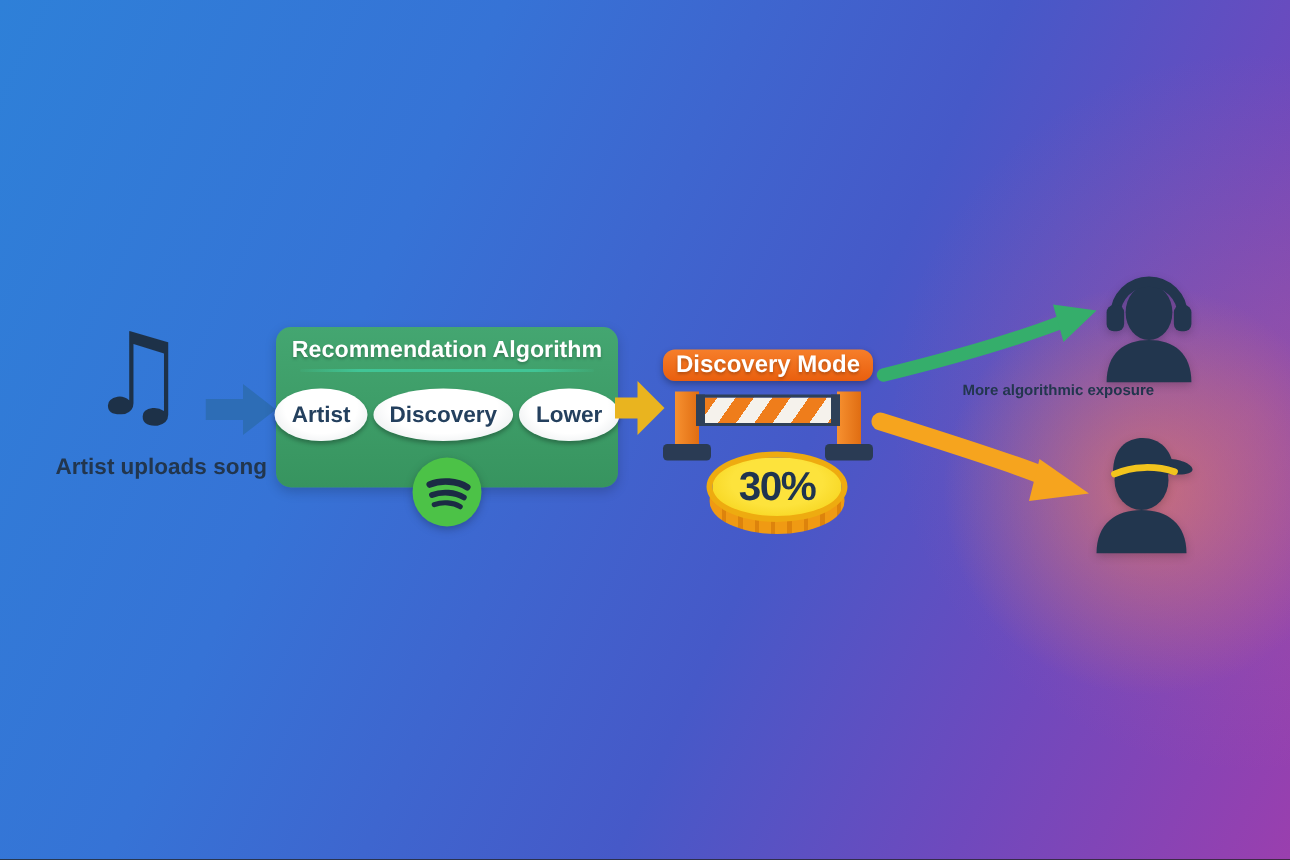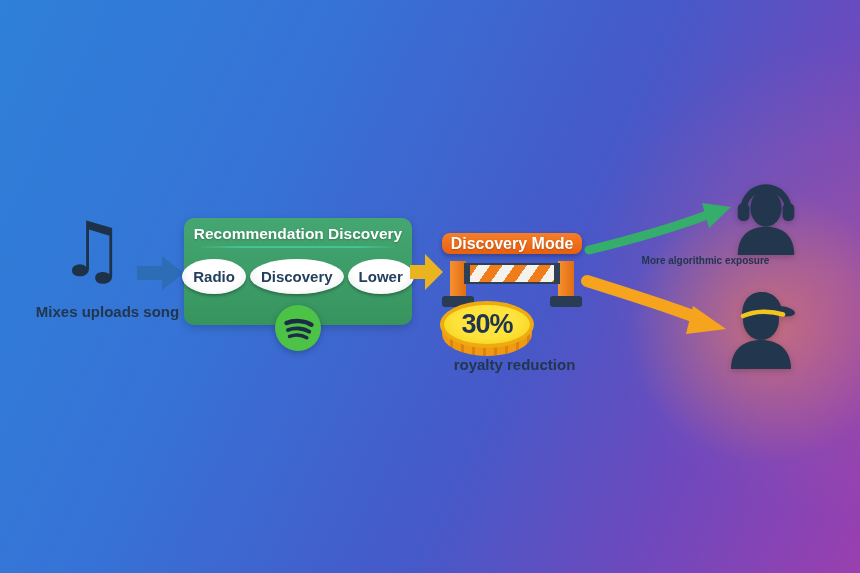--- a/index.html
+++ b/index.html
@@ -47,21 +47,21 @@
   .dm-post{top:261px;width:16px;height:38px;background:linear-gradient(90deg,#f79130,#e06d12);}
   .dm-post.l{left:450px;} .dm-post.r{left:558px;}
   .dm-foot{top:296px;width:32px;height:11px;background:#2a3b54;border-radius:3px;}
   .dm-foot.l{left:442px;} .dm-foot.r{left:550px;}
   .dm-bar{left:464px;top:263px;width:96px;height:21px;border:2px solid #2e4058;
     background:repeating-linear-gradient(125deg,#ef7d1b 0 10px,#f5f2ec 10px 20px);}
   .dm-bar::before,.dm-bar::after{content:"";position:absolute;top:-2px;width:6px;height:21px;background:#2e4058;}
   .dm-bar::before{left:-2px;} .dm-bar::after{right:-2px;}
 
   
-  .coin{left:440px;top:301px;width:94px;height:56px;text-align:right;}
+  .coin{left:471px;top:301px;width:94px;height:56px;text-align:right;}
   .coin-edge{position:absolute;left:2px;top:11px;width:90px;height:44px;border-radius:50%;
     background:repeating-linear-gradient(90deg,#f09a13 0 8px,#dd830c 8px 11px);}
   .coin-face{position:absolute;left:0;top:0;width:94px;height:47px;border-radius:50%;
     background:radial-gradient(ellipse at 50% 42%,#fde33c 50%,#f8d826 75%,#f3c41c 100%);
     border:4px solid #eeab10;display:flex;align-items:center;justify-content:center;}
   .coin-value{font-size:27px;font-weight:bold;color:#1f3450;letter-spacing:-1px;}
   .royalty-caption{left:427px;top:356px;width:175px;text-align:center;font-size:15px;font-weight:600;}
 
   
   .exposure-label{left:598px;top:255px;width:215px;text-align:center;font-size:10px;font-weight:600;}
@@ -69,31 +69,31 @@
   .person{filter:drop-shadow(0 2px 3px rgba(0,0,0,0.2));}
   .person.headphones{left:727px;top:177px;width:78px;height:78px;}
   .person.cap{left:722px;top:287px;width:82px;height:82px;}
 </style>
 </head>
 <body>
 
 <div class="stage">
 
   <span class="abs music-note">♫</span>
-  <div class="abs artist-label ink">Mixes uploads song</div>
+  <div class="abs artist-label ink">Artist uploads song</div>
 
   <svg class="abs arrow-blue" width="48" height="40" viewBox="0 0 48 40">
     <polygon points="0,13 25,13 25,3 47,20 25,37 25,27 0,27" fill="#2d6db6"></polygon>
   </svg>
 
   <div class="abs algo-box">
-    <div class="algo-title">Recommendation Discovery</div>
+    <div class="algo-title">Recommendation Algorithm</div>
     <div class="algo-underline"></div>
     <div class="pills-row">
-      <span class="pill">Radio</span>
+      <span class="pill">Artist</span>
       <span class="pill">Discovery</span>
       <span class="pill">Lower</span>
     </div>
   </div>
   <svg class="abs spotify-logo" width="48" height="48" viewBox="0 0 48 48">
     <circle cx="24" cy="24" r="23" fill="#4cc247"></circle>
     <path d="M12.5 19 C20 15.8 31 16.5 37.5 20.8" stroke="#1b2c44" stroke-width="4.4" fill="none" stroke-linecap="round"></path>
     <path d="M14 26 C20.5 23.4 29.5 24 35.2 27.6" stroke="#1b2c44" stroke-width="3.9" fill="none" stroke-linecap="round"></path>
     <path d="M15.5 32.4 C21 30.4 28 30.8 32.8 33.8" stroke="#1b2c44" stroke-width="3.4" fill="none" stroke-linecap="round"></path>
   </svg>
@@ -110,21 +110,20 @@
   <div class="abs dm-sign">
     <span>Discovery Mode</span>
   </div>
 
   <div class="abs coin">
     <div class="coin-edge"></div>
     <div class="coin-face">
       <span class="coin-value">30%</span>
     </div>
   </div>
-  <div class="abs royalty-caption ink">royalty reduction</div>
 
   <svg class="abs arrow-green" width="155" height="60" viewBox="0 0 155 60">
     <path d="M6,52 C55,40 95,28 124,17" stroke="#35ae6b" stroke-width="9" fill="none" stroke-linecap="round"></path>
     <polygon points="148,9 119,5 126,30" fill="#35ae6b"></polygon>
   </svg>
   <svg class="abs arrow-orange" width="160" height="70" viewBox="0 0 160 70">
     <path d="M7,9 C55,24 95,37 115,45" stroke="#f6a41e" stroke-width="12" fill="none" stroke-linecap="round"></path>
     <polygon points="146,57 113,34 106,62" fill="#f6a41e"></polygon>
   </svg>
 

